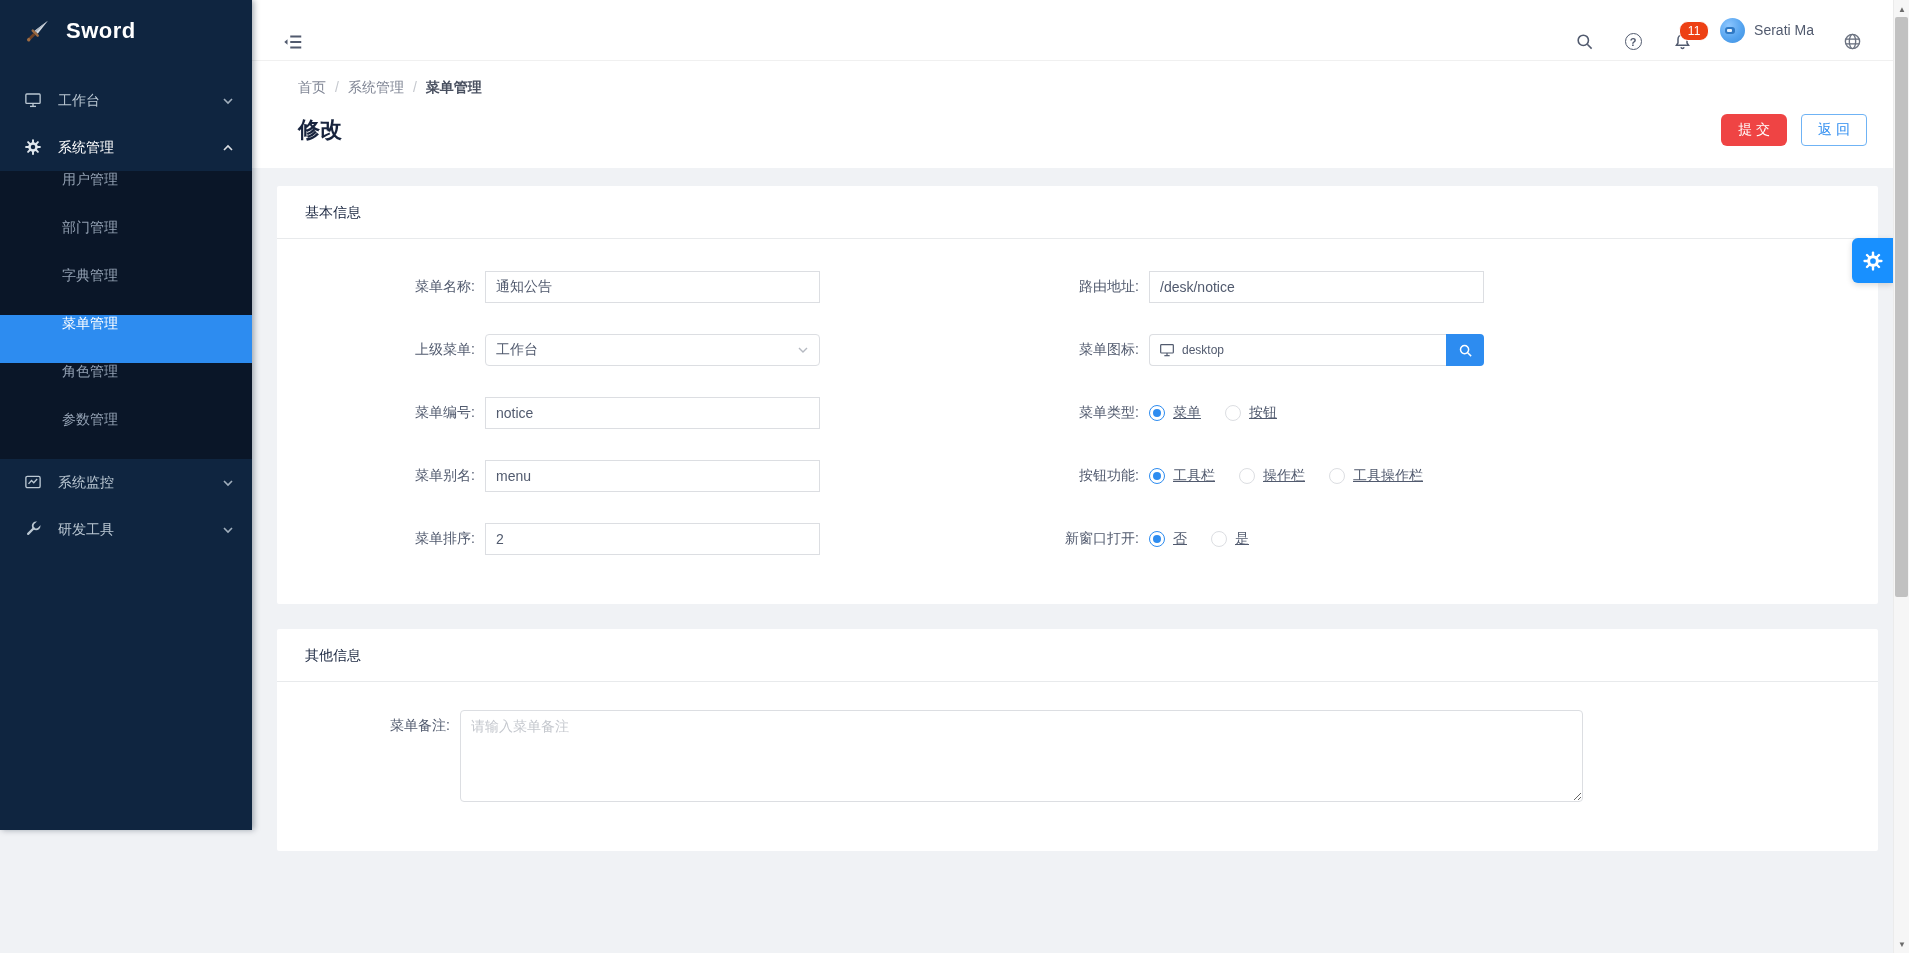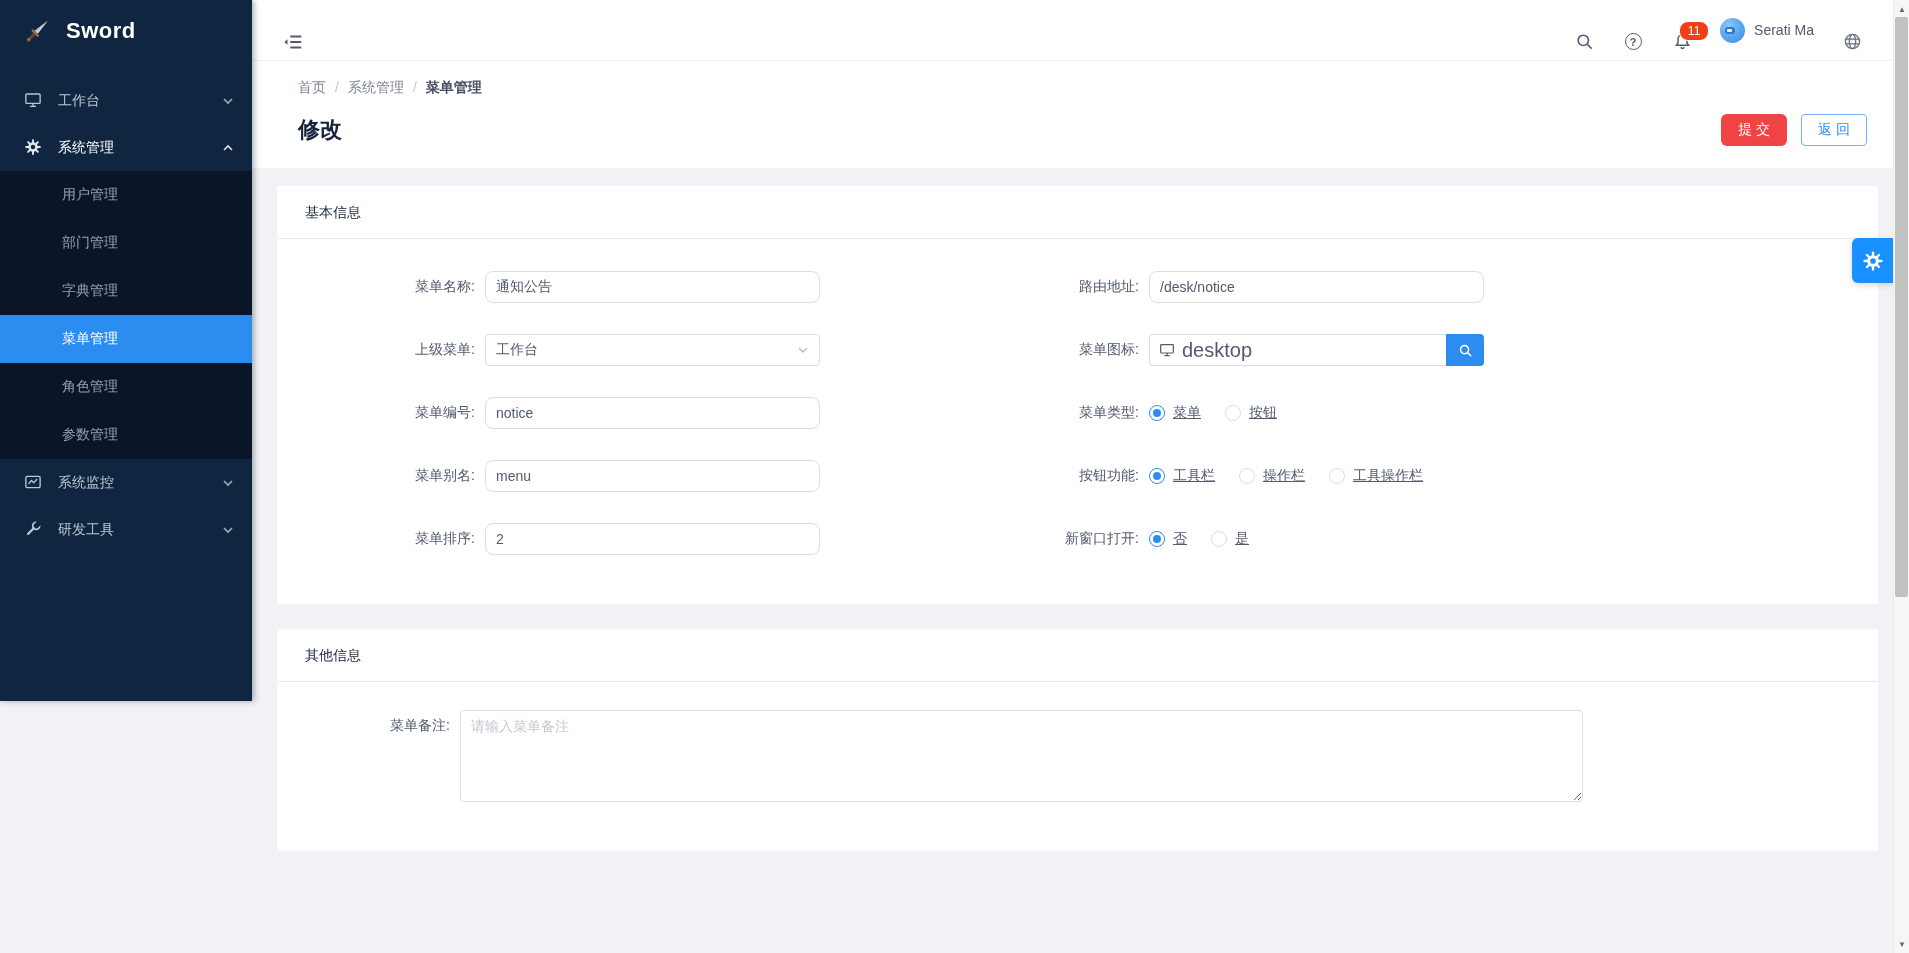--- a/index.html
+++ b/index.html
@@ -1,30 +1,30 @@
 <!DOCTYPE html>
 <html><head>
 <meta charset="utf-8">
 <style>
   * { margin:0; padding:0; box-sizing:border-box; }
   html,body { width:1909px; height:953px; font-family:"Liberation Sans","DejaVu Sans",sans-serif; }
   body { overflow:hidden; background:#f0f2f5; }
   .layout { display:flex; width:1909px; height:953px; position:relative; }
 
   
-  .sidebar { width:252px; height:701px; background:#0f2540; flex:none; display:flex; flex-direction:column; box-shadow:2px 0 6px rgba(0,21,41,.35); z-index:5; }
+  .sidebar { width:252px; height:830px; background:#0f2540; flex:none; display:flex; flex-direction:column; box-shadow:2px 0 6px rgba(0,21,41,.35); z-index:5; }
   .logo { height:61px; display:flex; align-items:center; padding-left:22px; flex:none; }
   .logo-text { color:#fff; font-size:22px; font-weight:bold; margin-left:14px; letter-spacing:.5px; }
   .menu { padding-top:16px; flex:1; }
   .menu-item { height:47px; display:flex; align-items:center; padding:0 18px 0 24px; color:#bac7d2; font-size:14px; cursor:pointer; }
   .menu-item .mi-label { margin-left:14px; }
   .menu-item.open { color:#ffffff; }
   .chev { margin-left:auto; opacity:.85; }
   .submenu { background:#0a1628; }
-  .submenu-item { height:48px; display:flex; align-items:center; padding-left:62px; color:#93a1b3; font-size:14px; cursor:pointer; }
+  .submenu-item { height:48px; display:flex; padding-left:62px; color:#93a1b3; font-size:14px; cursor:pointer; }
   .submenu-item.active { background:#2d8cf0; color:#fff; }
   .icon-20 { width:20px; height:20px; flex:none; }
 
   
   .main { flex:1; display:flex; flex-direction:column; min-width:0; }
 
   .topbar { height:61px; background:#fff; display:flex; align-items:center; padding:0 46px 0 30px; border-bottom:1px solid #f0f0f0; flex:none; }
   .topbar-right { margin-left:auto; display:flex; align-items:center; gap:27px; }
   .tb-icon { width:22px; height:22px; display:flex; align-items:center; justify-content:center; cursor:pointer; color:#515a6e;margin-top:23px; }
   .help-circle { width:17px; height:17px; border:1.6px solid #515a6e; border-radius:50%; font-size:11px; color:#515a6e; display:flex; align-items:center; justify-content:center; font-weight:bold; }
@@ -57,25 +57,25 @@
   .form-row { display:flex; margin-bottom:31px; }
   .form-row:last-child { margin-bottom:0; }
   .fi { display:flex; align-items:center; }
   .fi-left { width:543px; flex:none; }
   .fi-right { flex:1; }
   .flabel { font-size:14px; color:#515a6e; text-align:right; padding-right:10px; flex:none; }
   .flabel-l { width:208px; }
   .flabel-r { width:329px; }
   .flabel-t { width:183px; padding-top:7px; align-self:flex-start; }
   .ctl { width:335px; flex:none; }
-  input.txt { width:335px; height:32px; border:1px solid #dcdee2; border-radius:8px; padding:0 10px; font-size:14px; color:#515a6e; font-family:inherit; outline:none; background:#fff; }
+  input.txt { width:335px; height:32px; border:1px solid #dcdee2; border-radius:0; padding:0 10px; font-size:14px; color:#515a6e; font-family:inherit; outline:none; background:#fff; }
   .select { width:335px; height:32px; border:1px solid #dcdee2; border-radius:4px; padding:0 10px; font-size:14px; color:#515a6e; display:flex; align-items:center; background:#fff; cursor:pointer; }
   .select .sel-chev { margin-left:auto; color:#b5b9c1; }
   .icon-input-group { display:flex; width:335px; }
-  .icon-input { flex:1; height:32px; border:1px solid #dcdee2; border-right:none; border-radius:4px 0 0 4px; display:flex; align-items:center; padding:0 9px; gap:7px; font-size:20px; color:#515a6e; background:#fff; }
+  .icon-input { flex:1; height:32px; border:1px solid #dcdee2; border-right:none; border-radius:4px 0 0 4px; display:flex; align-items:center; padding:0 9px; gap:7px; font-size:12px; color:#515a6e; background:#fff; }
   .append-btn { width:38px; height:32px; background:#2d8cf0; border-radius:0 4px 4px 0; display:flex; align-items:center; justify-content:center; cursor:pointer; flex:none; }
   .radio-group { display:flex; align-items:center; gap:8px; }
   .radio { width:16px; height:16px; border-radius:50%; border:1px solid #dcdee2; background:#fff; position:relative; cursor:pointer; flex:none; }
   .radio.checked { border-color:#2d8cf0; }
   .radio.checked:after { content:""; position:absolute; left:3px; top:3px; width:8px; height:8px; border-radius:50%; background:#2d8cf0; }
   .radio-label { font-size:14px; color:#515a6e; margin-right:16px;text-decoration:underline; }
   textarea.remark { width:1123px; height:92px; border:1px solid #dcdee2; border-radius:4px; padding:7px 10px; font-size:14px; color:#515a6e; font-family:inherit; resize:both; outline:none; }
   textarea.remark::placeholder { color:#c5c8ce; }
 
   

